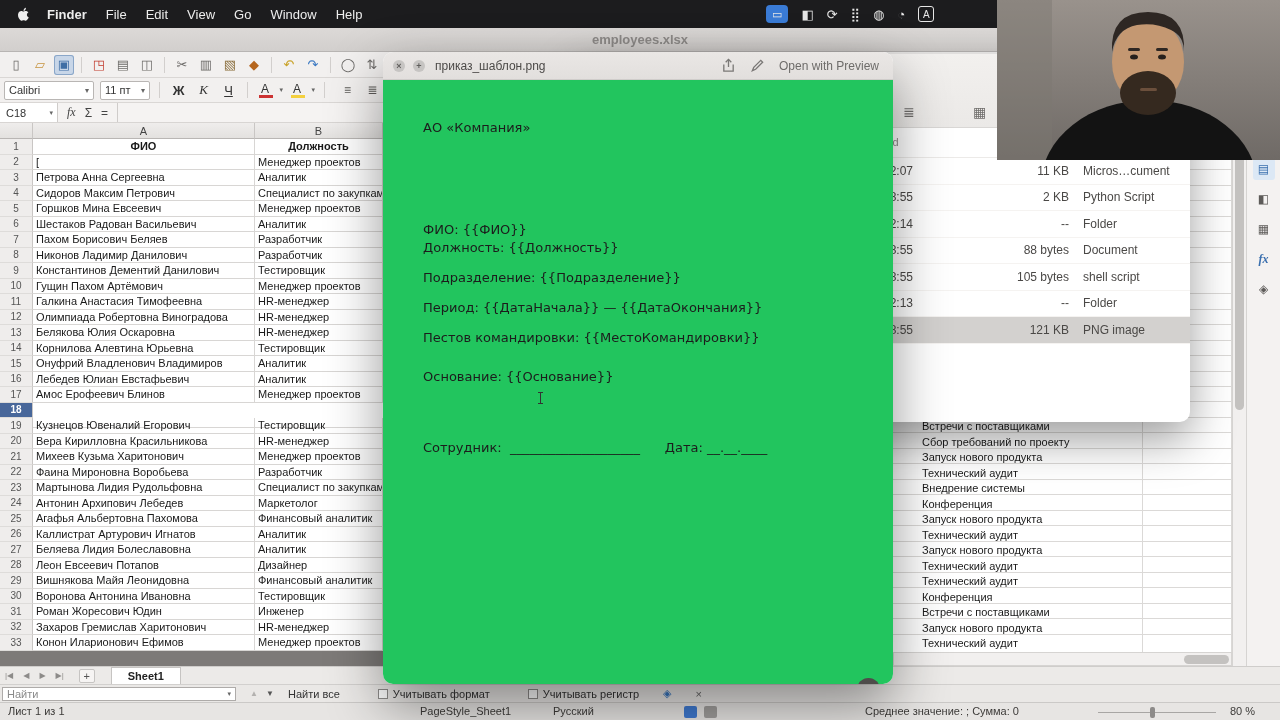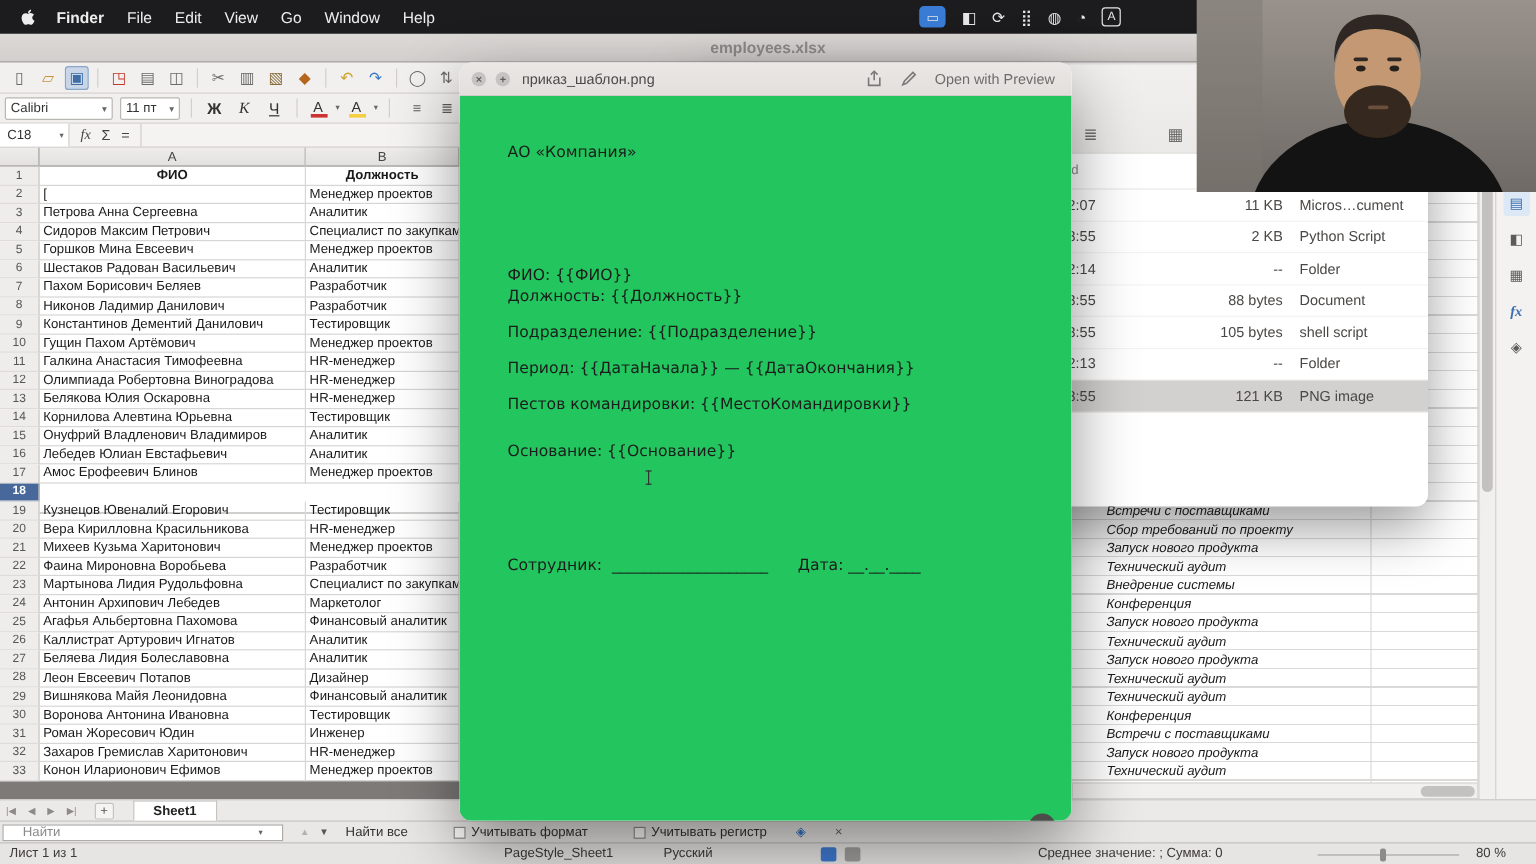--- a/index.html
+++ b/index.html
@@ -60,40 +60,40 @@
 .rn{width:33px;background:#efedec;border-right:1px solid #c9c6c4;border-bottom:1px solid #dedcda;display:flex;align-items:center;justify-content:center;font-size:10px;color:#555;}
 .ca,.cb{border-right:1px solid #d8d6d4;border-bottom:1px solid #d8d6d4;padding:0 3px;display:flex;align-items:center;overflow:hidden;white-space:nowrap;}
 .ca{width:222px;}
 .cb{width:128px;}
 .crow.hrow .ca,.crow.hrow .cb{font-weight:700;justify-content:center;}
 .crow.sel .ca,.crow.sel .cb{background:#a3a3a3;margin-top:24px;}
 .crow.sel .rn{background:#48679a;color:#fff;font-weight:700;}
 
 .grid-right{position:absolute;left:893px;top:139px;width:339px;height:527px;z-index:1;background:repeating-linear-gradient(to bottom,#fff 0,#fff 14.5px,#dbd9d7 14.5px,#dbd9d7 15.5px);}
 .vline{position:absolute;top:0;bottom:0;width:1px;background:#dbd9d7;}
-.pval{position:absolute;left:29px;font-size:11px;color:#1a1a1a;white-space:nowrap;font-style:italic;}
+.pval{position:absolute;left:29px;font-size:11px;color:#1a1a1a;white-space:nowrap;}
 
 .hscroll{position:absolute;left:893px;top:652px;width:339px;height:14px;background:#f2f0ef;border:1px solid #d6d4d2;z-index:2;}
 .hthumb{position:absolute;left:290px;top:2px;width:45px;height:9px;background:#c4c2c0;border-radius:5px;}
 .vscroll{position:absolute;left:1232px;top:139px;width:14px;height:527px;background:#f2f0ef;border-left:1px solid #d6d4d2;z-index:2;}
 .vthumb{position:absolute;left:2px;top:6px;width:9px;height:265px;background:#c4c2c0;border-radius:5px;}
 
 .side{position:absolute;left:1246px;top:52px;width:34px;height:614px;background:#f4f2f1;border-left:1px solid #d6d4d2;z-index:2;display:flex;flex-direction:column;align-items:center;padding-top:106px;gap:8px;}
 .sicon{width:22px;height:22px;display:flex;align-items:center;justify-content:center;font-size:12px;color:#5d5b59;border-radius:3px;}
 .sicon.active{background:#dce8f5;color:#3a6fae;}
 .sicon.fxs{font-style:italic;font-family:"Liberation Serif",serif;font-weight:700;color:#3a6fae;}
 
 
 .tabbar{position:absolute;left:0;top:666px;width:1280px;height:18px;background:#eceae8;border-top:1px solid #cfcdcb;display:flex;align-items:center;z-index:3;}
 .tnav{padding:0 5px;font-size:8px;color:#8d8b89;}
 .tadd{width:16px;height:14px;margin-left:10px;display:flex;align-items:center;justify-content:center;font-size:11px;color:#555;border:1px solid #c6c4c2;border-radius:2px;background:#f6f4f3;}
 .stab{margin-left:16px;height:17px;padding:0 16px;background:#fff;border:1px solid #c6c4c2;border-bottom:none;display:flex;align-items:center;font-size:11px;font-weight:700;color:#222;}
 
 .findbar{position:absolute;left:0;top:684px;width:1280px;height:18px;background:#eae8e6;border-top:1px solid #d2d0ce;display:flex;align-items:center;font-size:11px;color:#333;z-index:3;}
-.fsearch{margin-left:2px;width:234px;height:14px;background:#fff;border:1px solid #aeaba9;display:flex;align-items:center;padding:0 16px;color:#8a8a8a;font-size:11px;}
+.fsearch{margin-left:2px;width:234px;height:14px;background:#fff;border:1px solid #aeaba9;display:flex;align-items:center;padding:0 4px;color:#8a8a8a;font-size:11px;}
 .fsearch .chev{margin-left:auto;font-size:7px;color:#666;}
 .fnav{width:16px;text-align:center;font-size:8px;}
 .fnav.up{color:#b3b1af;margin-left:10px;}
 .fnav.up::after{content:"▲";}
 .fnav.down{color:#555;}
 .fnav.down::after{content:"▼";}
 .flabel{margin-left:10px;}
 .fcheck{margin-left:38px;display:flex;align-items:center;gap:5px;}
 .fcheck .box{width:10px;height:10px;background:#fff;border:1px solid #8f8d8b;}
 .ficon{margin-left:24px;font-size:11px;}
@@ -561,21 +561,21 @@
     <span class="qlshare">
       
     </span>
   <div class="dline" style="top: 40px;">АО «Компания»</div>
       <div class="dline" style="top: 130px; margin-top: 12px;">ФИО: {{ФИО}}</div>
       <div class="dline" style="top: 160px;">Должность: {{Должность}}</div>
       <div class="dline" style="top: 190px;">Подразделение: {{Подразделение}}</div>
       <div class="dline" style="top: 220px;">Период: {{ДатаНачала}} — {{ДатаОкончания}}</div>
       <div class="dline" style="top: 250px;">Пестов командировки: {{МестоКомандировки}}</div>
       <div class="dline" style="top: 278px; margin-top: 11px;">Основание: {{Основание}}</div>
-      <div class="dline" style="top: 384px;">Сотрудник:  ____________________      Дата: __.__.____</div>
+      <div class="dline" style="top: 360px;">Сотрудник:  ____________________      Дата: __.__.____</div>
     </div>
 </div>
 
 <div class="webcam">
   <svg width="283" height="160" viewBox="0 0 283 160">
     <defs>
       <linearGradient id="wbg" x1="0" y1="0" x2="0" y2="1">
         <stop offset="0" stop-color="#99928c"></stop>
           <stop offset="1" stop-color="#6f6a66"></stop>
       </linearGradient>

